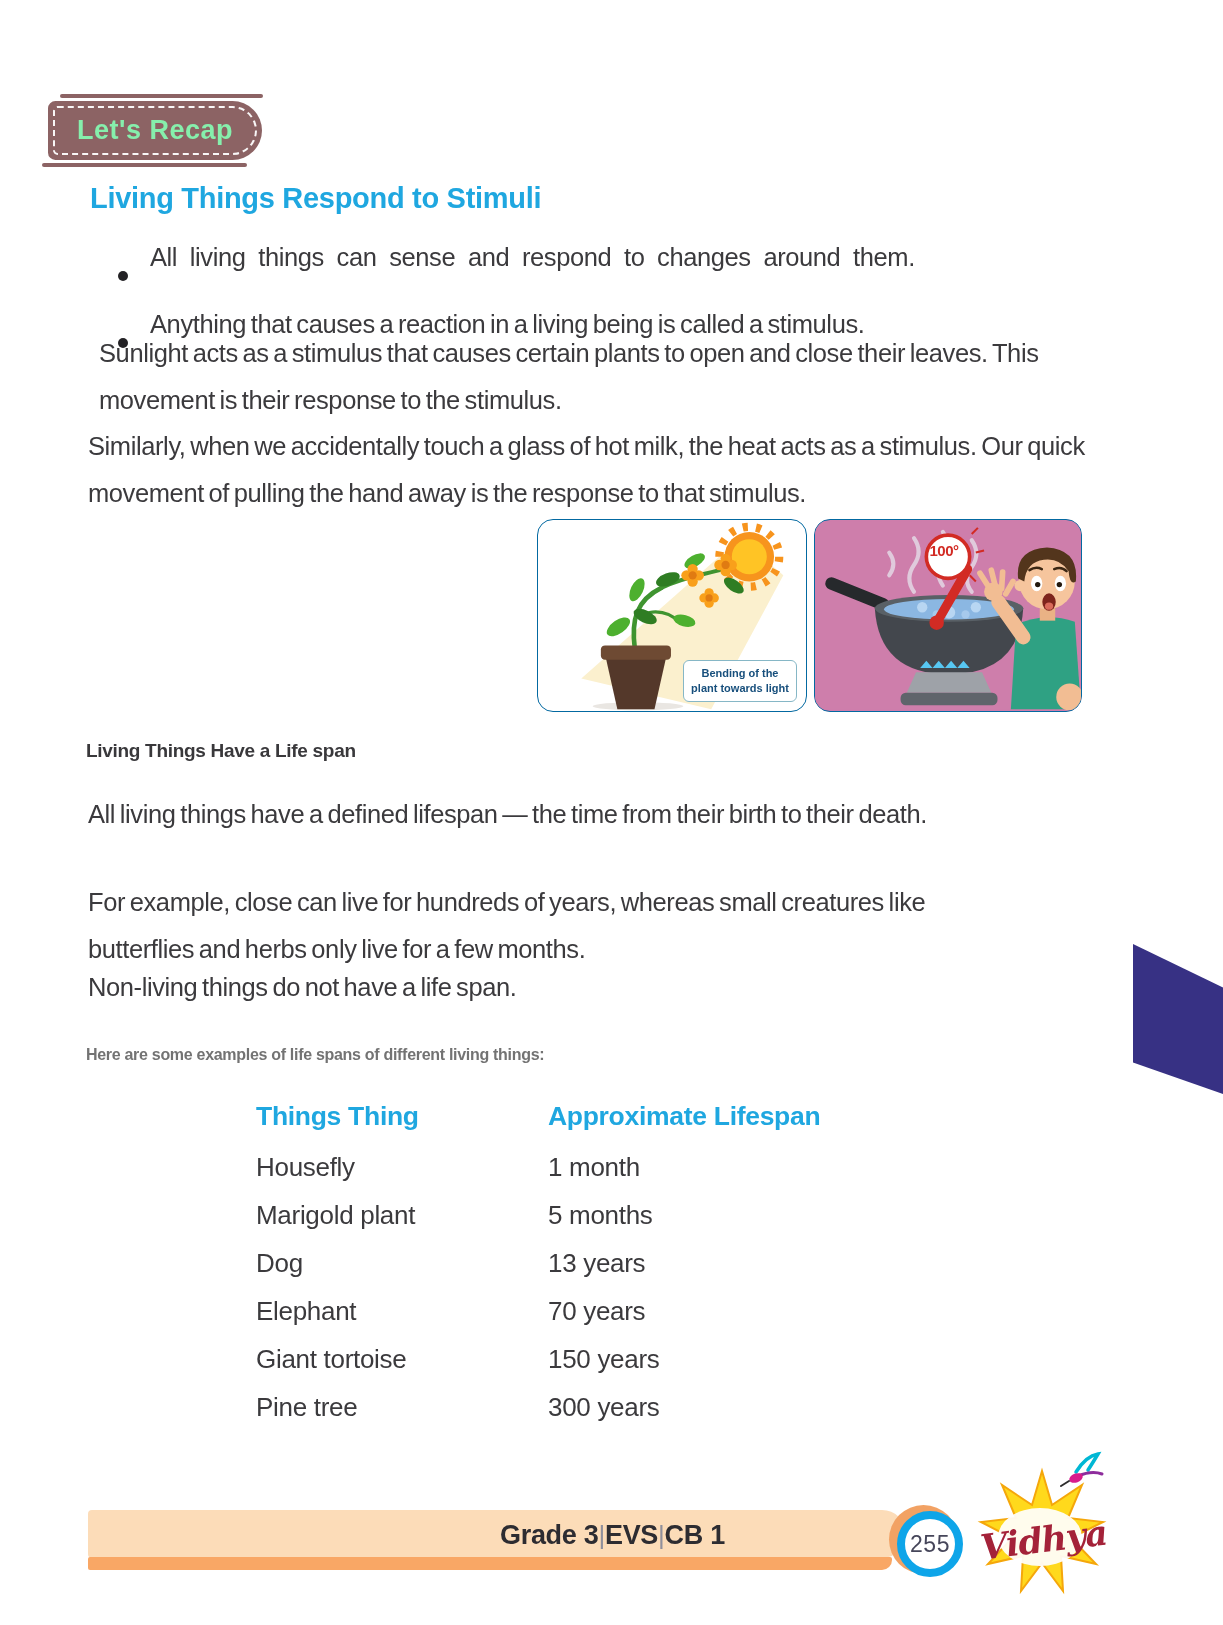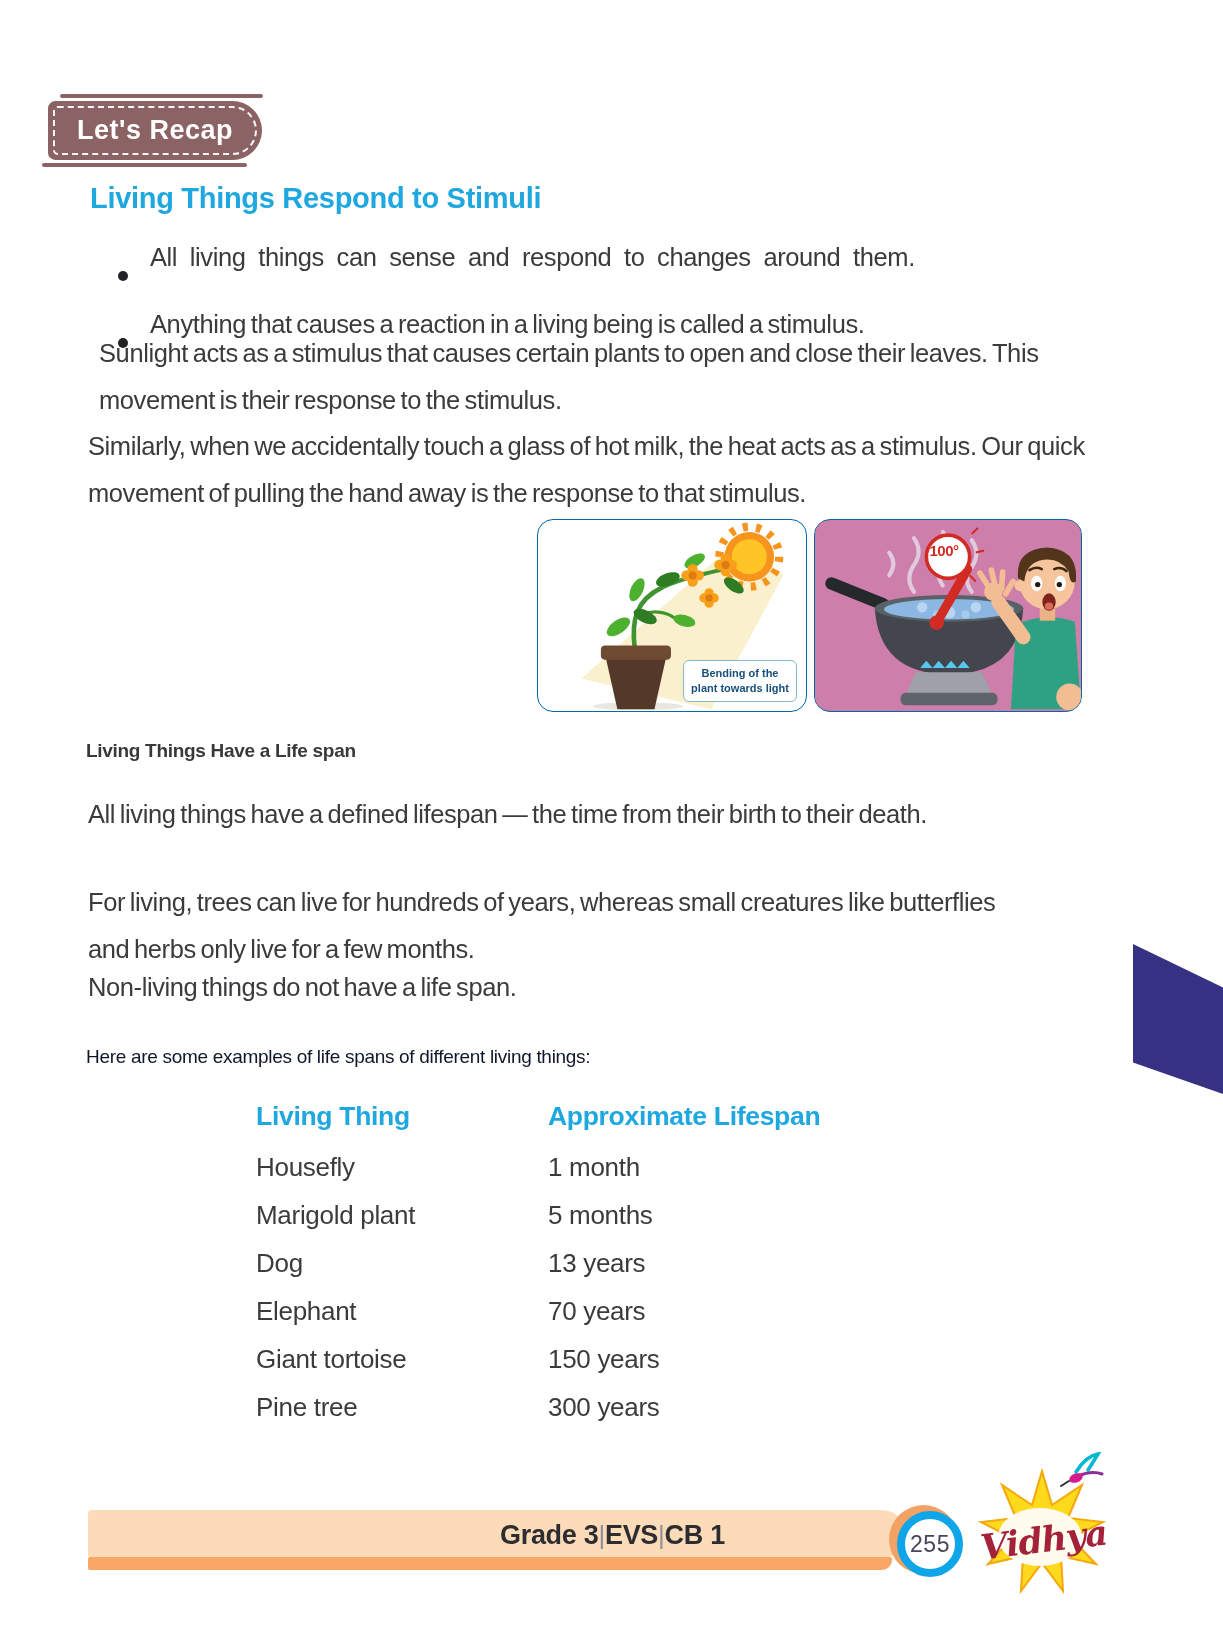--- a/index.html
+++ b/index.html
@@ -5,40 +5,40 @@
   html,body{margin:0;padding:0;background:#ffffff;}
   #page{
     position:relative;width:1223px;height:1625px;background:#ffffff;
     overflow:hidden;font-family:"Liberation Sans","DejaVu Sans",sans-serif;color:#3b3a3d;
   }
   
   .badge{position:absolute;left:48px;top:101px;width:214px;height:59px;background:#8c6364;
          border-radius:8px 32px 32px 8px;}
   .badge-inner{position:absolute;inset:5px;border:2px dashed rgba(255,255,255,.95);
          border-radius:5px 26px 26px 5px;display:flex;align-items:center;justify-content:center;}
-  .badge-label{color:#ffffff;font-size:27px;font-weight:bold;letter-spacing:.5px;}
+  .badge-label{color:#86efac;font-size:27px;font-weight:bold;letter-spacing:.5px;}
   .badge-line{position:absolute;height:4px;background:#8c6364;border-radius:2px;}
   .badge-line.top{left:60px;top:94px;width:203px;}
   .badge-line.bottom{left:42px;top:163px;width:205px;}
   
   .h-cyan{position:absolute;left:90px;top:182px;font-size:29px;font-weight:bold;color:#1fa7e0;letter-spacing:-.3px;}
   .h-dark{position:absolute;left:86px;top:740px;font-size:19px;font-weight:bold;color:#39383b;letter-spacing:-.3px;}
   .body-txt{font-size:25.5px;line-height:47px;color:#3b3a3d;letter-spacing:-.4px;word-spacing:-2px;}
   .bullet-row{position:absolute;left:118px;display:flex;align-items:flex-end;}
   .bullet-dot{width:10px;height:10px;border-radius:50%;background:#232225;margin-top:13px;flex:0 0 auto;}
   .bullet-row .body-txt{margin-left:22px;}
   #bullet1{top:234px;width:1010px;}
   #bullet1 .body-txt{word-spacing:6px;width:940px;}
   #bullet2{top:301px;width:1010px;}
   #para-sunlight{position:absolute;left:99px;top:330px;width:1055px;}
   #para-milk{position:absolute;left:88px;top:423px;width:1050px;}
   #lp1{position:absolute;left:88px;top:791px;width:1045px;}
   #lp2{position:absolute;left:88px;top:879px;width:945px;}
   #lp3{position:absolute;left:88px;top:964px;width:900px;}
-  .intro-bold{position:absolute;left:86px;top:1046px;font-size:19px;font-weight:normal;color:#0f172a;letter-spacing:-.3px;}
+  .intro-bold{position:absolute;left:86px;top:1046px;font-size:16px;font-weight:bold;color:#737373;letter-spacing:-.3px;}
   
   .ls-table{position:absolute;left:256px;top:1092px;}
   .ls-row{display:flex;height:48px;align-items:center;}
   .ls-row.header{margin-bottom:3px;}
   .ls-cell-1{width:292px;font-size:26px;letter-spacing:-.3px;}
   .ls-cell-2{font-size:26px;letter-spacing:-.3px;}
   .ls-row.header .ls-cell-1,.ls-row.header .ls-cell-2{color:#1fa7e0;font-weight:bold;font-size:26.5px;}
   
   .fig{position:absolute;top:519px;height:193px;border:1px solid #0369a1;border-radius:16px;
        box-sizing:border-box;background:#ffffff;overflow:hidden;}
@@ -209,27 +209,27 @@
           <ellipse cx="227" cy="82" rx="4" ry="3.5" fill="#d96a5a"></ellipse>
         </g>
         <circle cx="247" cy="170" r="13" fill="#f2bd93"></circle>
       </g>
     </svg>
     <div class="temp-badge">100°</div>
   </div>
 
   <div class="h-dark">Living Things Have a Life span</div>
   <div class="body-txt" id="lp1">All living things have a defined lifespan — the time from their birth to their death.</div>
-  <div class="body-txt" id="lp2">For living, trees can live for hundreds of years, whereas small creatures like butterflies and herbs only live for a few months.</div>
+  <div class="body-txt" id="lp2">For example, close can live for hundreds of years, whereas small creatures like butterflies and herbs only live for a few months.</div>
   <div class="body-txt" id="lp3">Non-living things do not have a life span.</div>
   <div class="intro-bold">Here are some examples of life spans of different living things:</div>
 
   <div class="ls-table">
     <div class="ls-row header">
-      <div class="ls-cell-1">Living Thing</div>
+      <div class="ls-cell-1">Things Thing</div>
       <div class="ls-cell-2">Approximate Lifespan</div>
     </div>
     <div class="ls-row">
       <div class="ls-cell-1">Housefly</div>
       <div class="ls-cell-2">1 month</div>
     </div>
     <div class="ls-row">
       <div class="ls-cell-1">Marigold plant</div>
       <div class="ls-cell-2">5 months</div>
     </div>

